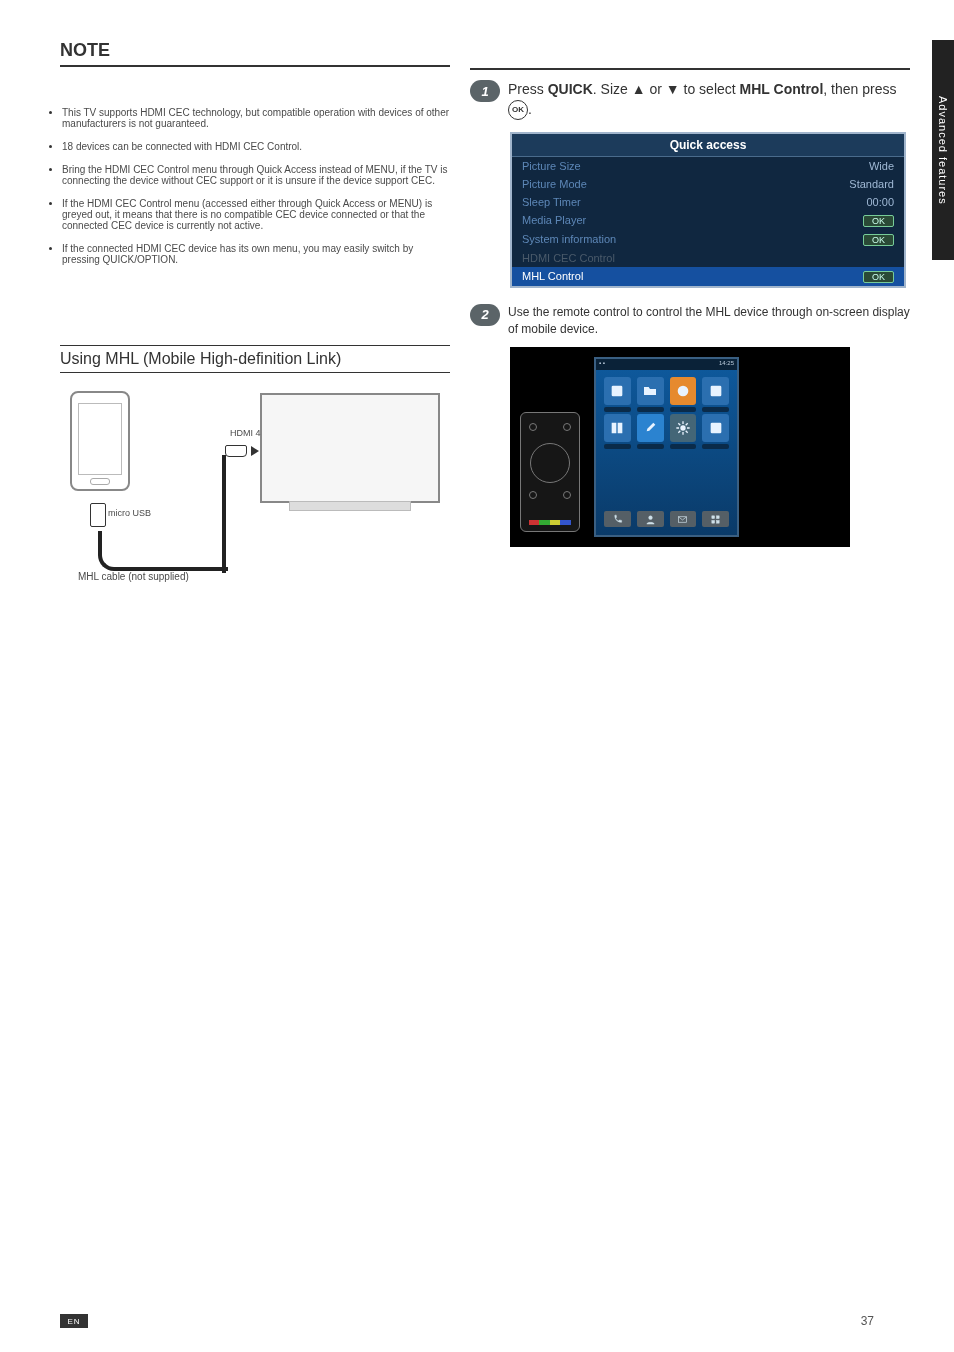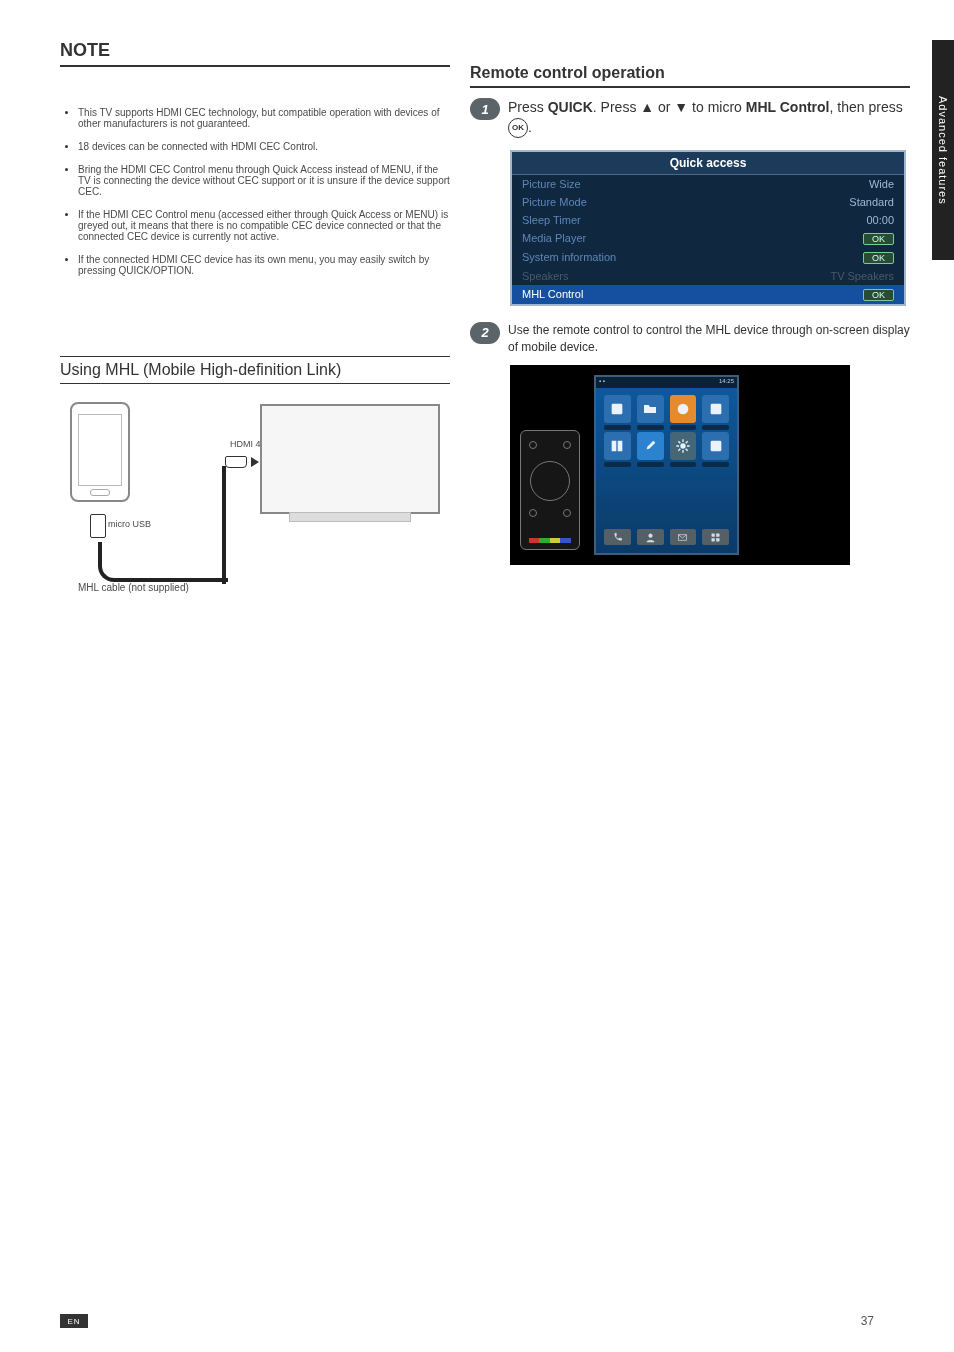--- a/index.html
+++ b/index.html
@@ -35,21 +35,21 @@
     letter-spacing: 1px;
   }
   .section-head {
     font-size: 18px;
     font-weight: bold;
     color: #333;
     margin-bottom: 4px;
   }
   .hr { border-top: 2px solid #333; margin: 4px 0 10px 0; }
   .bullets { margin-top: 40px; }
-  .bullets li { margin-left: 18px; margin-bottom: 12px; font-size: 10px; list-style: disc; color: #333; }
+  .bullets li { margin-left: 2px; margin-bottom: 12px; font-size: 10px; list-style: disc; color: #333; }
   .bullets li span { color: #4a4a4a; }
   .mhl-hdr {
     font-size: 16px;
     color: #333;
     border-top: 1px solid #333;
     border-bottom: 1px solid #333;
     padding: 4px 0;
     margin-top: 80px;
     font-weight: normal;
   }
@@ -279,27 +279,26 @@
       <div class="usb-icon"></div>
       <div class="usb-lbl">micro USB</div>
       <div class="cable"></div>
       <div class="cable2"></div>
       <div class="cable-lbl">MHL cable (not supplied)</div>
     </div>
   </div>
 
   <div class="right-col">
     <div style="height:24px"></div>
-    <div class="section-head" style="font-size:16px">Remote control operation</div>
     <div class="hr"></div>
 
     <div class="step">
       <div class="badge">1</div>
       <div class="step-text">
-        <span>Press </span><b>QUICK</b><span>. Press ▲ or ▼ to micro </span><b>MHL Control</b><span>, then press </span><span class="ok-circle">OK</span>.
+        <span>Press </span><b>QUICK</b><span>. Size ▲ or ▼ to select </span><b>MHL Control</b><span>, then press </span><span class="ok-circle">OK</span>.
       </div>
     </div>
 
     <div class="qa-box">
       <div class="qa-title">Quick access</div>
       <div id="qa-rows">
           <div class="qa-row">
             <span class="lbl">Picture Size</span>
             <span class="val">Wide</span>
           </div>
@@ -313,22 +312,22 @@
           </div>
           <div class="qa-row">
             <span class="lbl">Media Player</span>
             <span class="val"><span class="ok-btn">OK</span></span>
           </div>
           <div class="qa-row">
             <span class="lbl">System information</span>
             <span class="val"><span class="ok-btn">OK</span></span>
           </div>
           <div class="qa-row dim">
-            <span class="lbl">Speakers</span>
-            <span class="val">TV Speakers</span>
+            <span class="lbl">HDMI CEC Control</span>
+            <span class="val"></span>
           </div>
           <div class="qa-row hl">
             <span class="lbl">MHL Control</span>
             <span class="val"><span class="ok-btn">OK</span></span>
           </div>
         </div>
     </div>
 
     <div class="step">
       <div class="badge">2</div>

